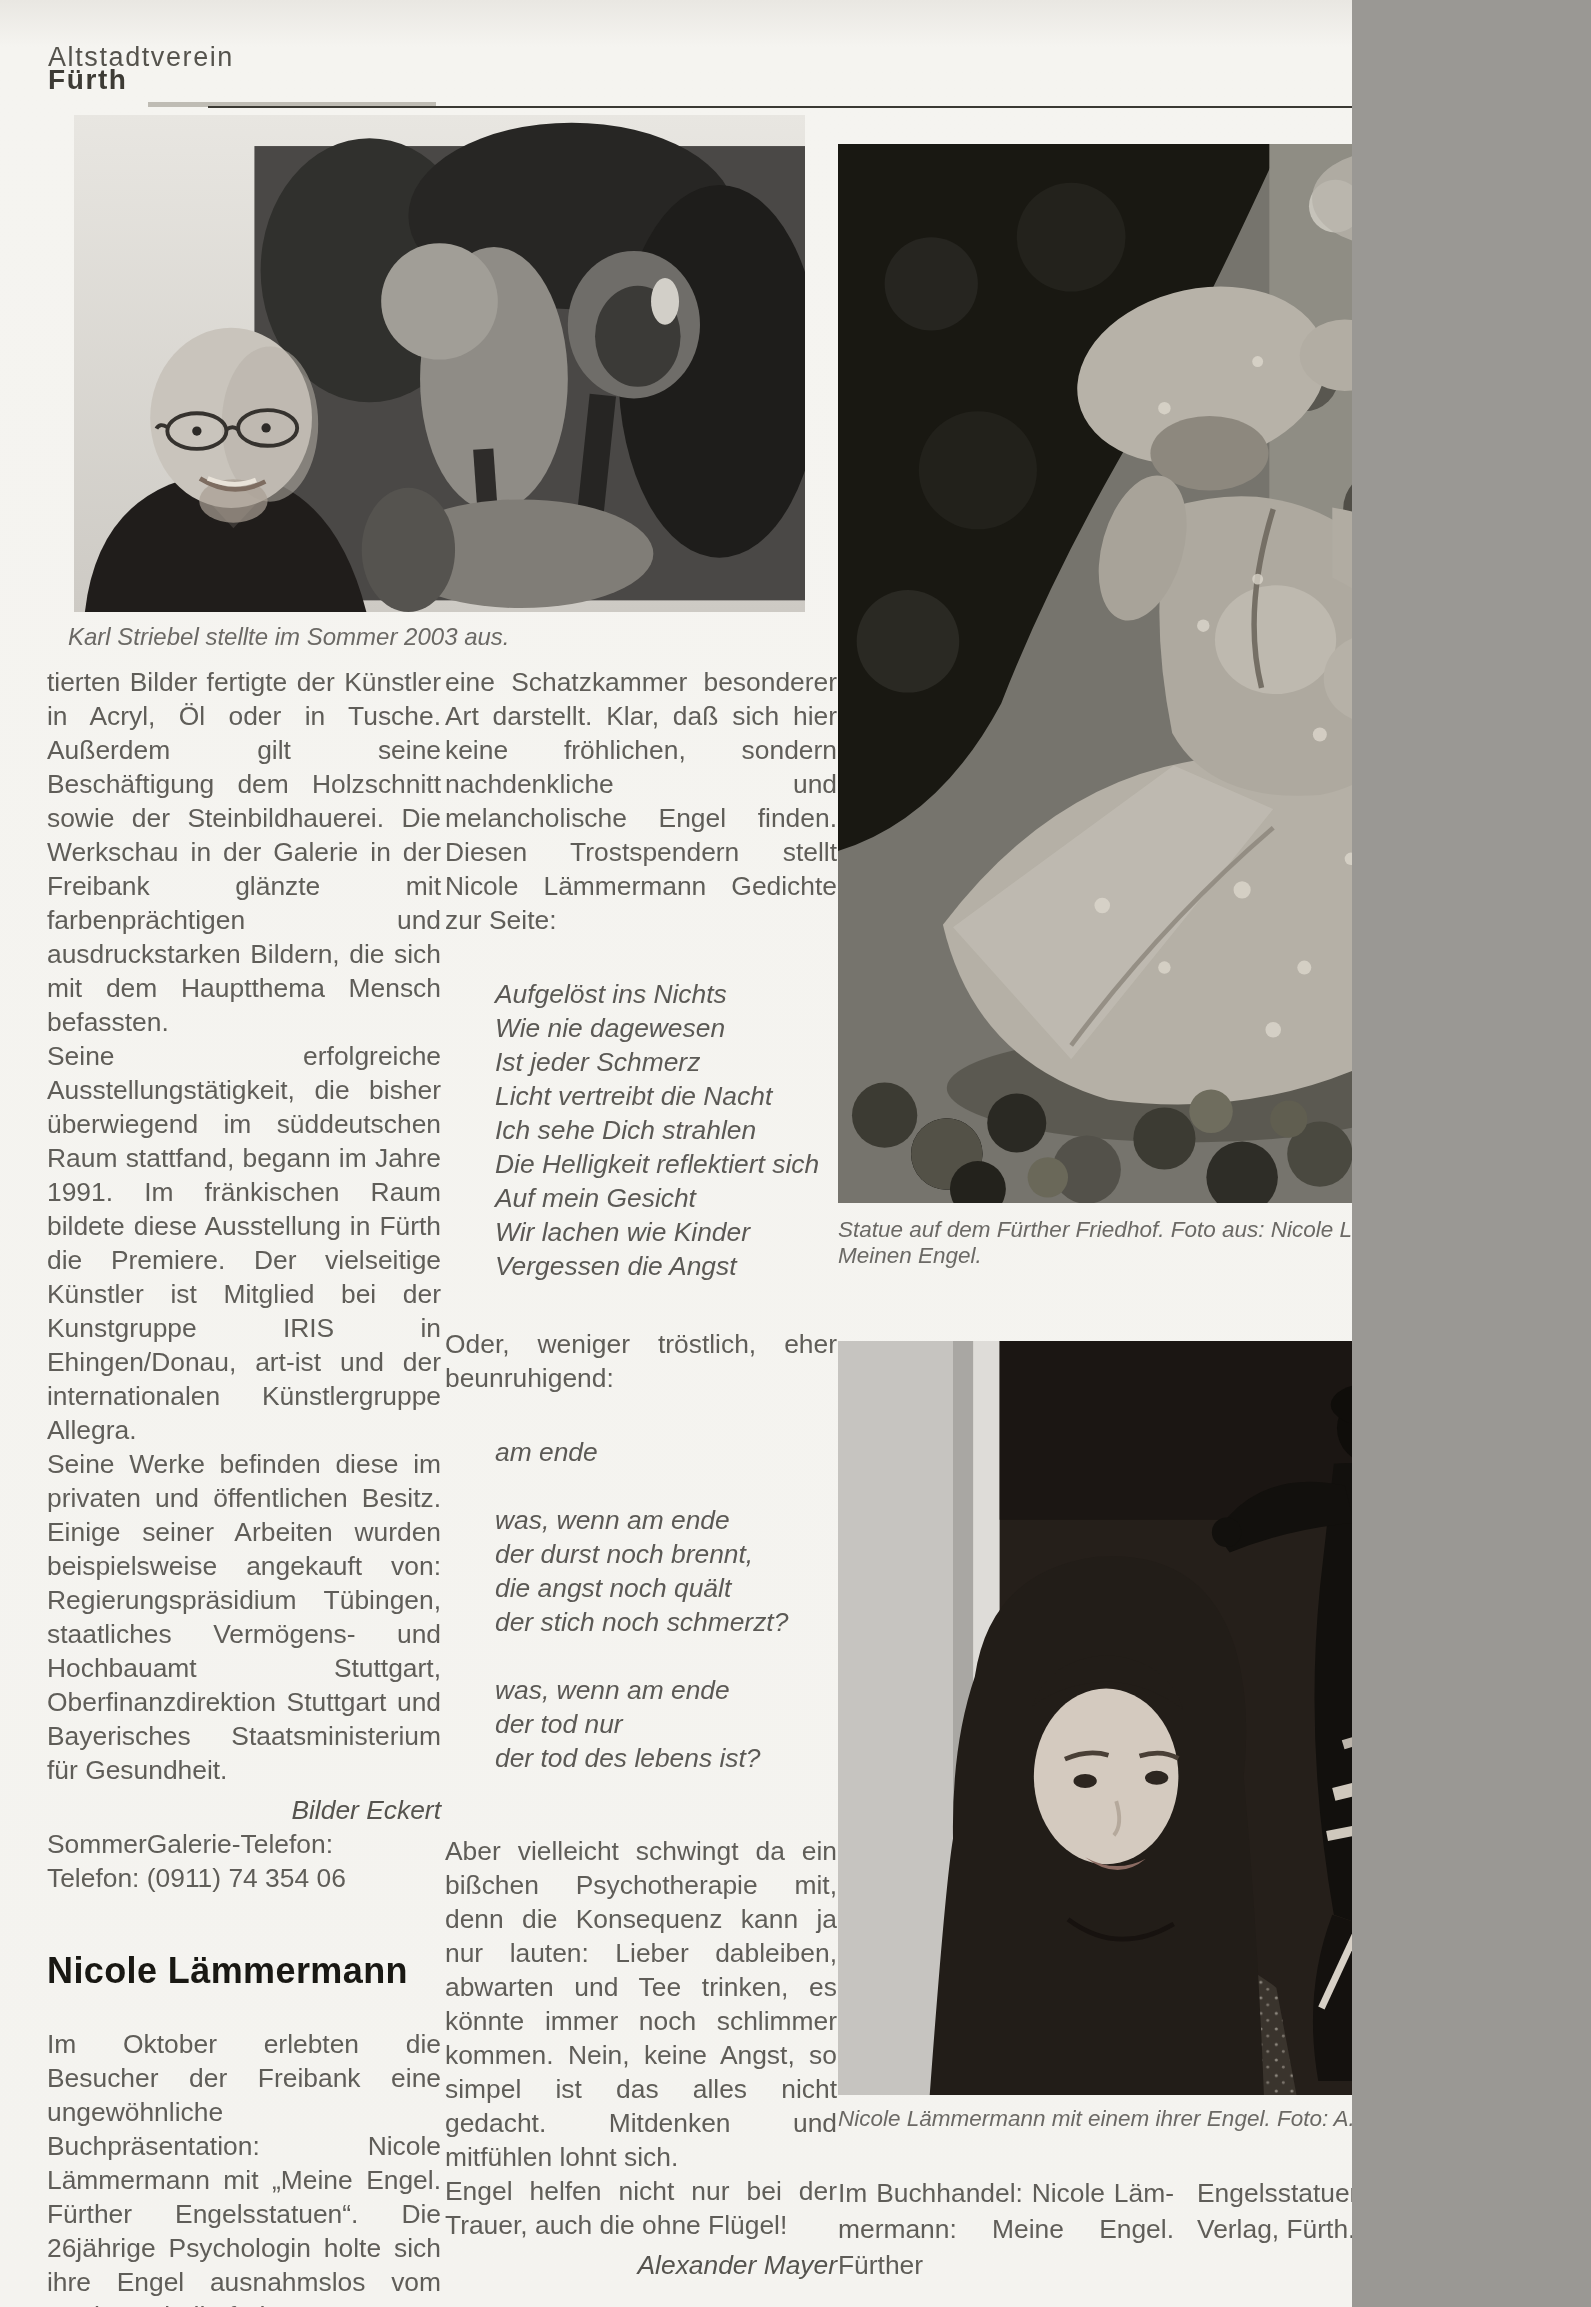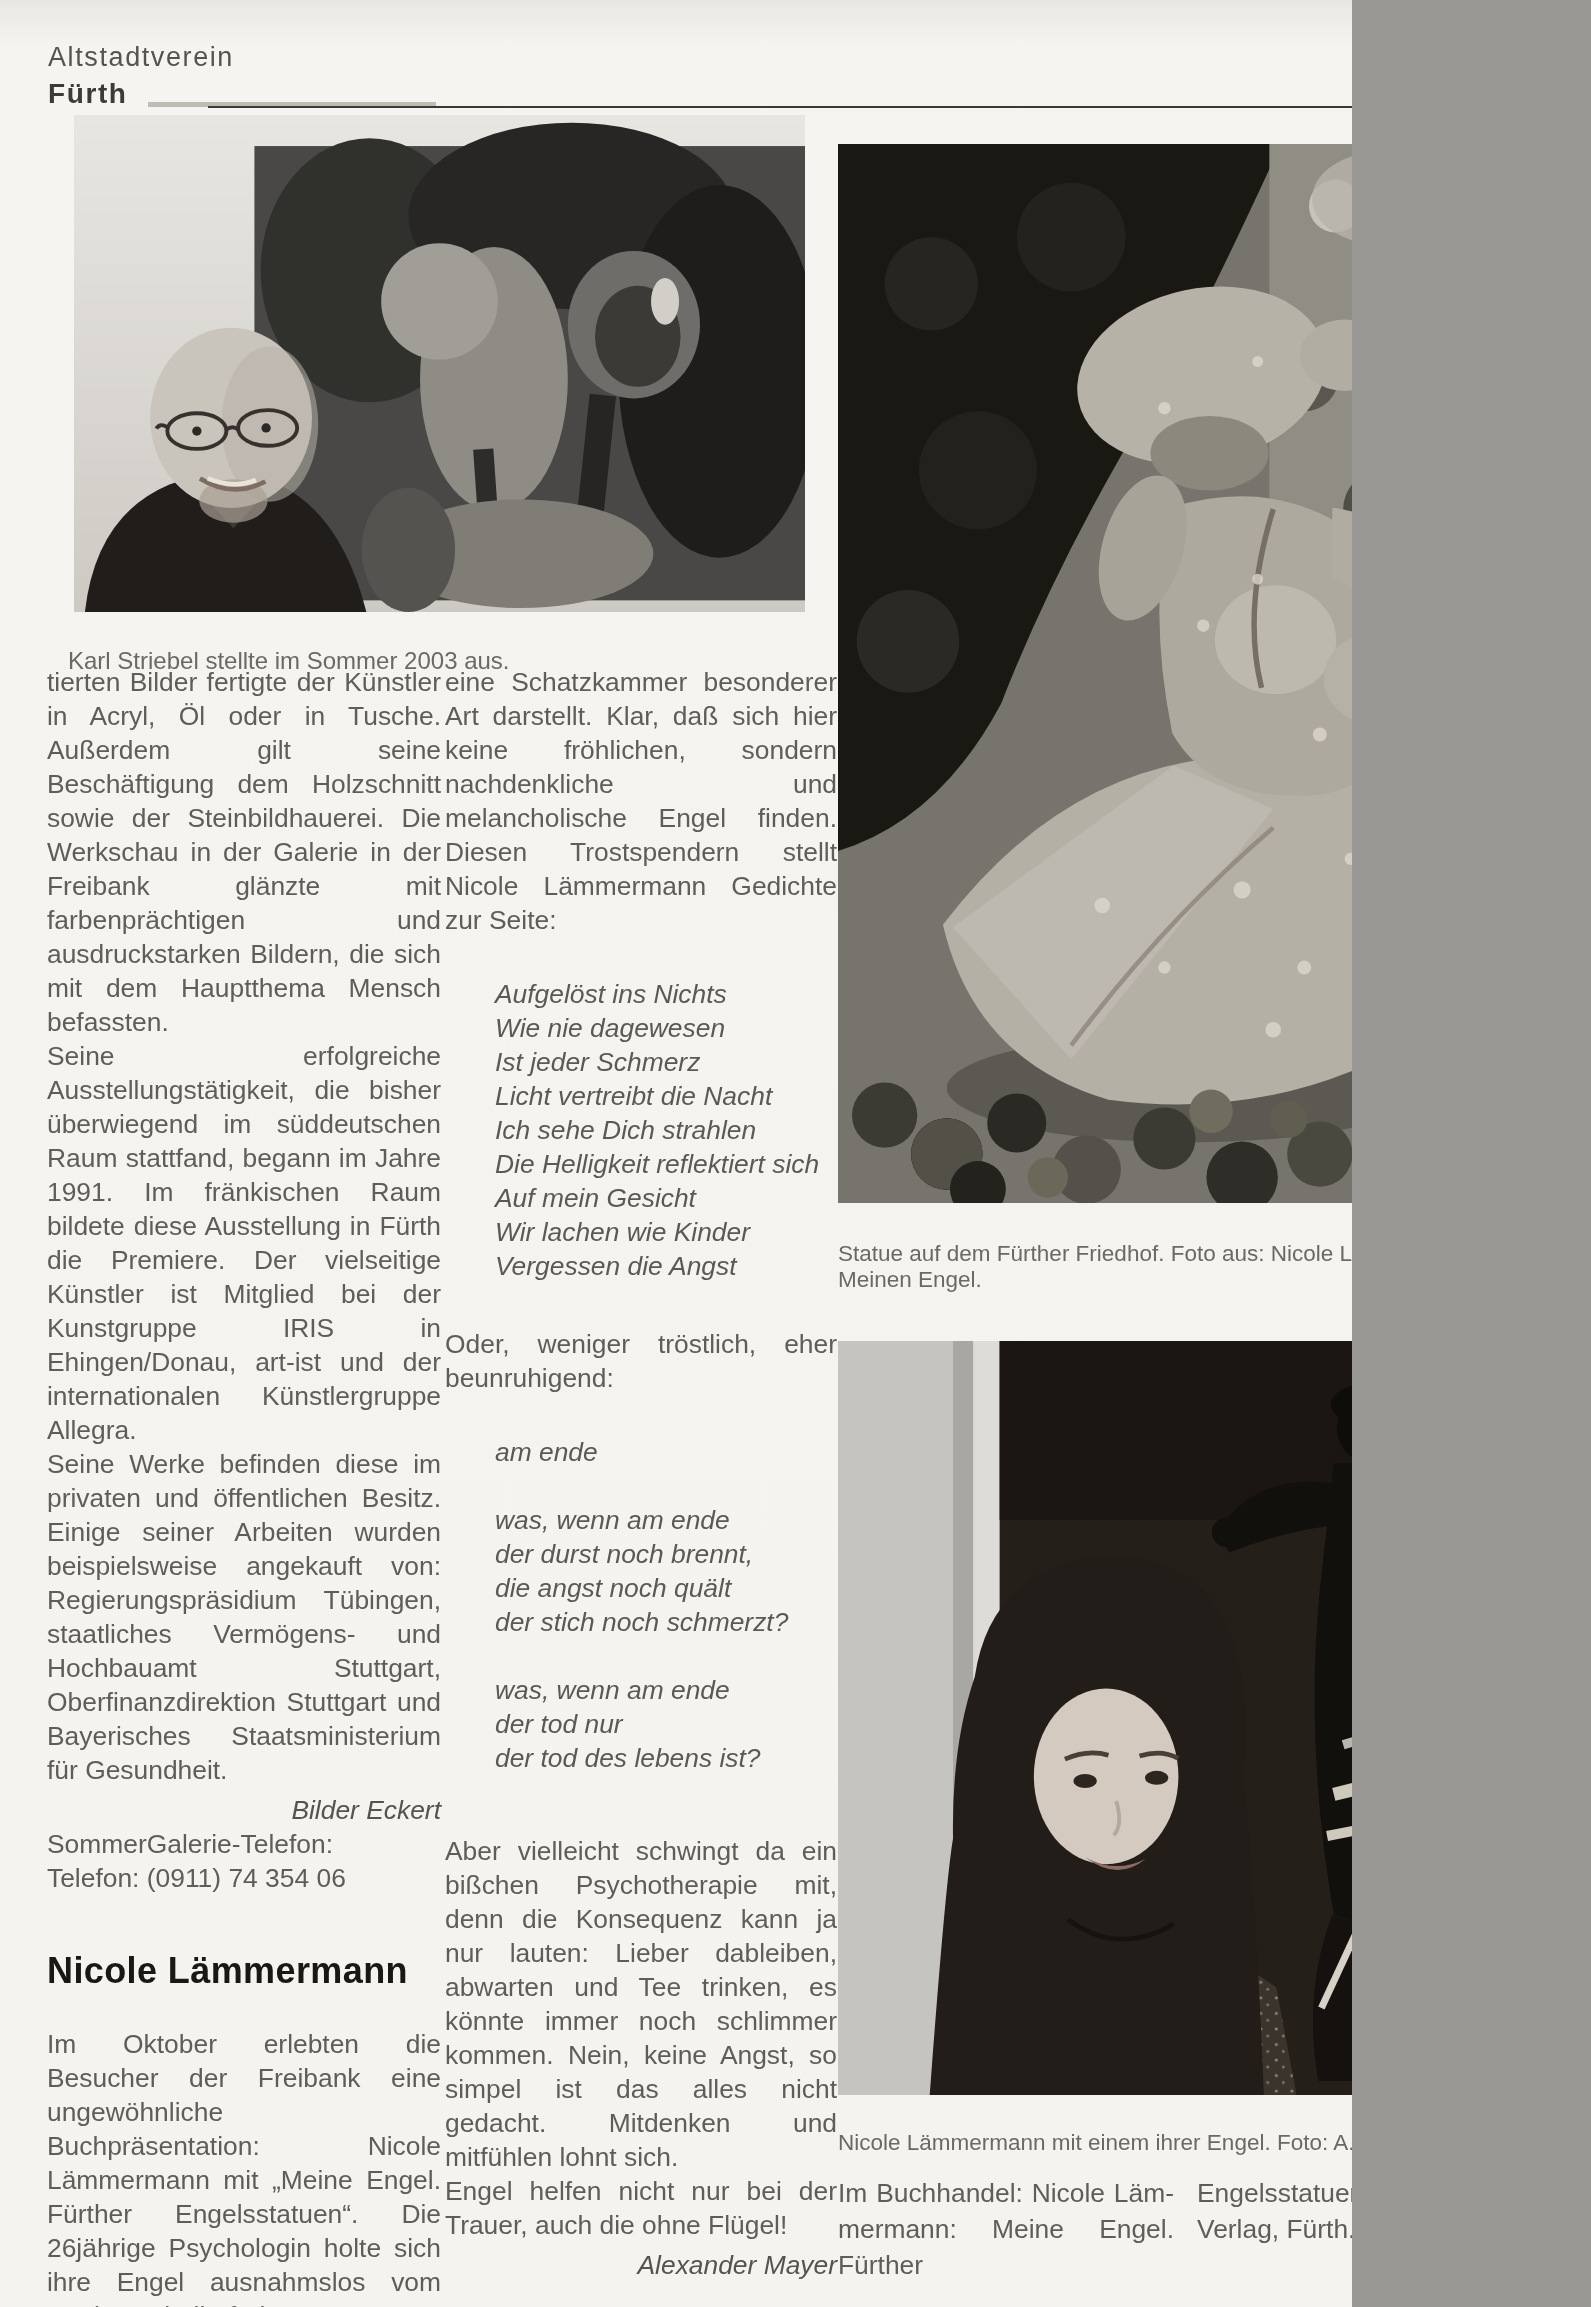--- a/index.html
+++ b/index.html
@@ -5,32 +5,32 @@
   html,body { margin:0; padding:0; background:#9a9894; }
   .page {
     position:relative; width:1352px; height:2307px;
     background:linear-gradient(180deg,#e9e7e2 0px,#f5f4f0 47px,#f4f3ef 100%);
     overflow:hidden;
     font-family:"Liberation Sans", sans-serif;
     color:#5f5d58;
   }
   
   .hdr-line1 { position:absolute; left:48px; top:42px; font-size:27px; letter-spacing:1.6px; color:#55534d; }
-  .hdr-line2 { position:absolute; left:48px; top:78px; font-size:28px; font-weight:bold; letter-spacing:1.6px; color:#3d3b35; }
+  .hdr-line2 { position:absolute; left:48px; top:64px; font-size:28px; font-weight:bold; letter-spacing:1.6px; color:#3d3b35; }
   .hdr-gray-seg { position:absolute; left:148px; top:102px; width:288px; height:4.7px; background:#b2aea5; opacity:.8; }
   .hdr-rule { position:absolute; left:208px; top:106px; width:1262px; height:2.3px; background:#3b3933; }
   .logo { position:absolute; left:1433px; top:0; }
 
   
   .photo { position:absolute; display:block; }
   .photo-karl   { left:74px;  top:115px; }
   .photo-statue { left:838px; top:144px; }
   .photo-nicole { left:838px; top:1341px; }
 
-  .caption { position:absolute; color:#6b6965;margin-top:24px; }
+  .caption { position:absolute; font-style:italic; color:#6b6965; }
   .cap-karl   { left:68px;   top:623px;  width:715px; font-size:24px; }
   .cap-statue { left:838px; top:1217px; width:719px; font-size:22.5px; }
   .cap-nicole { left:838px; top:2106px; width:719px; font-size:22.5px; }
 
   
   .col { position:absolute; top:665px; font-size:26.4px; line-height:34px; }
   .col1 { left:47px;  width:394px; }
   .col2 { left:445px; width:392px; }
   .para { margin:0; text-align:justify; }
   .byline { text-align:right; font-style:italic; color:#55534e; margin-top:6.2px; }

